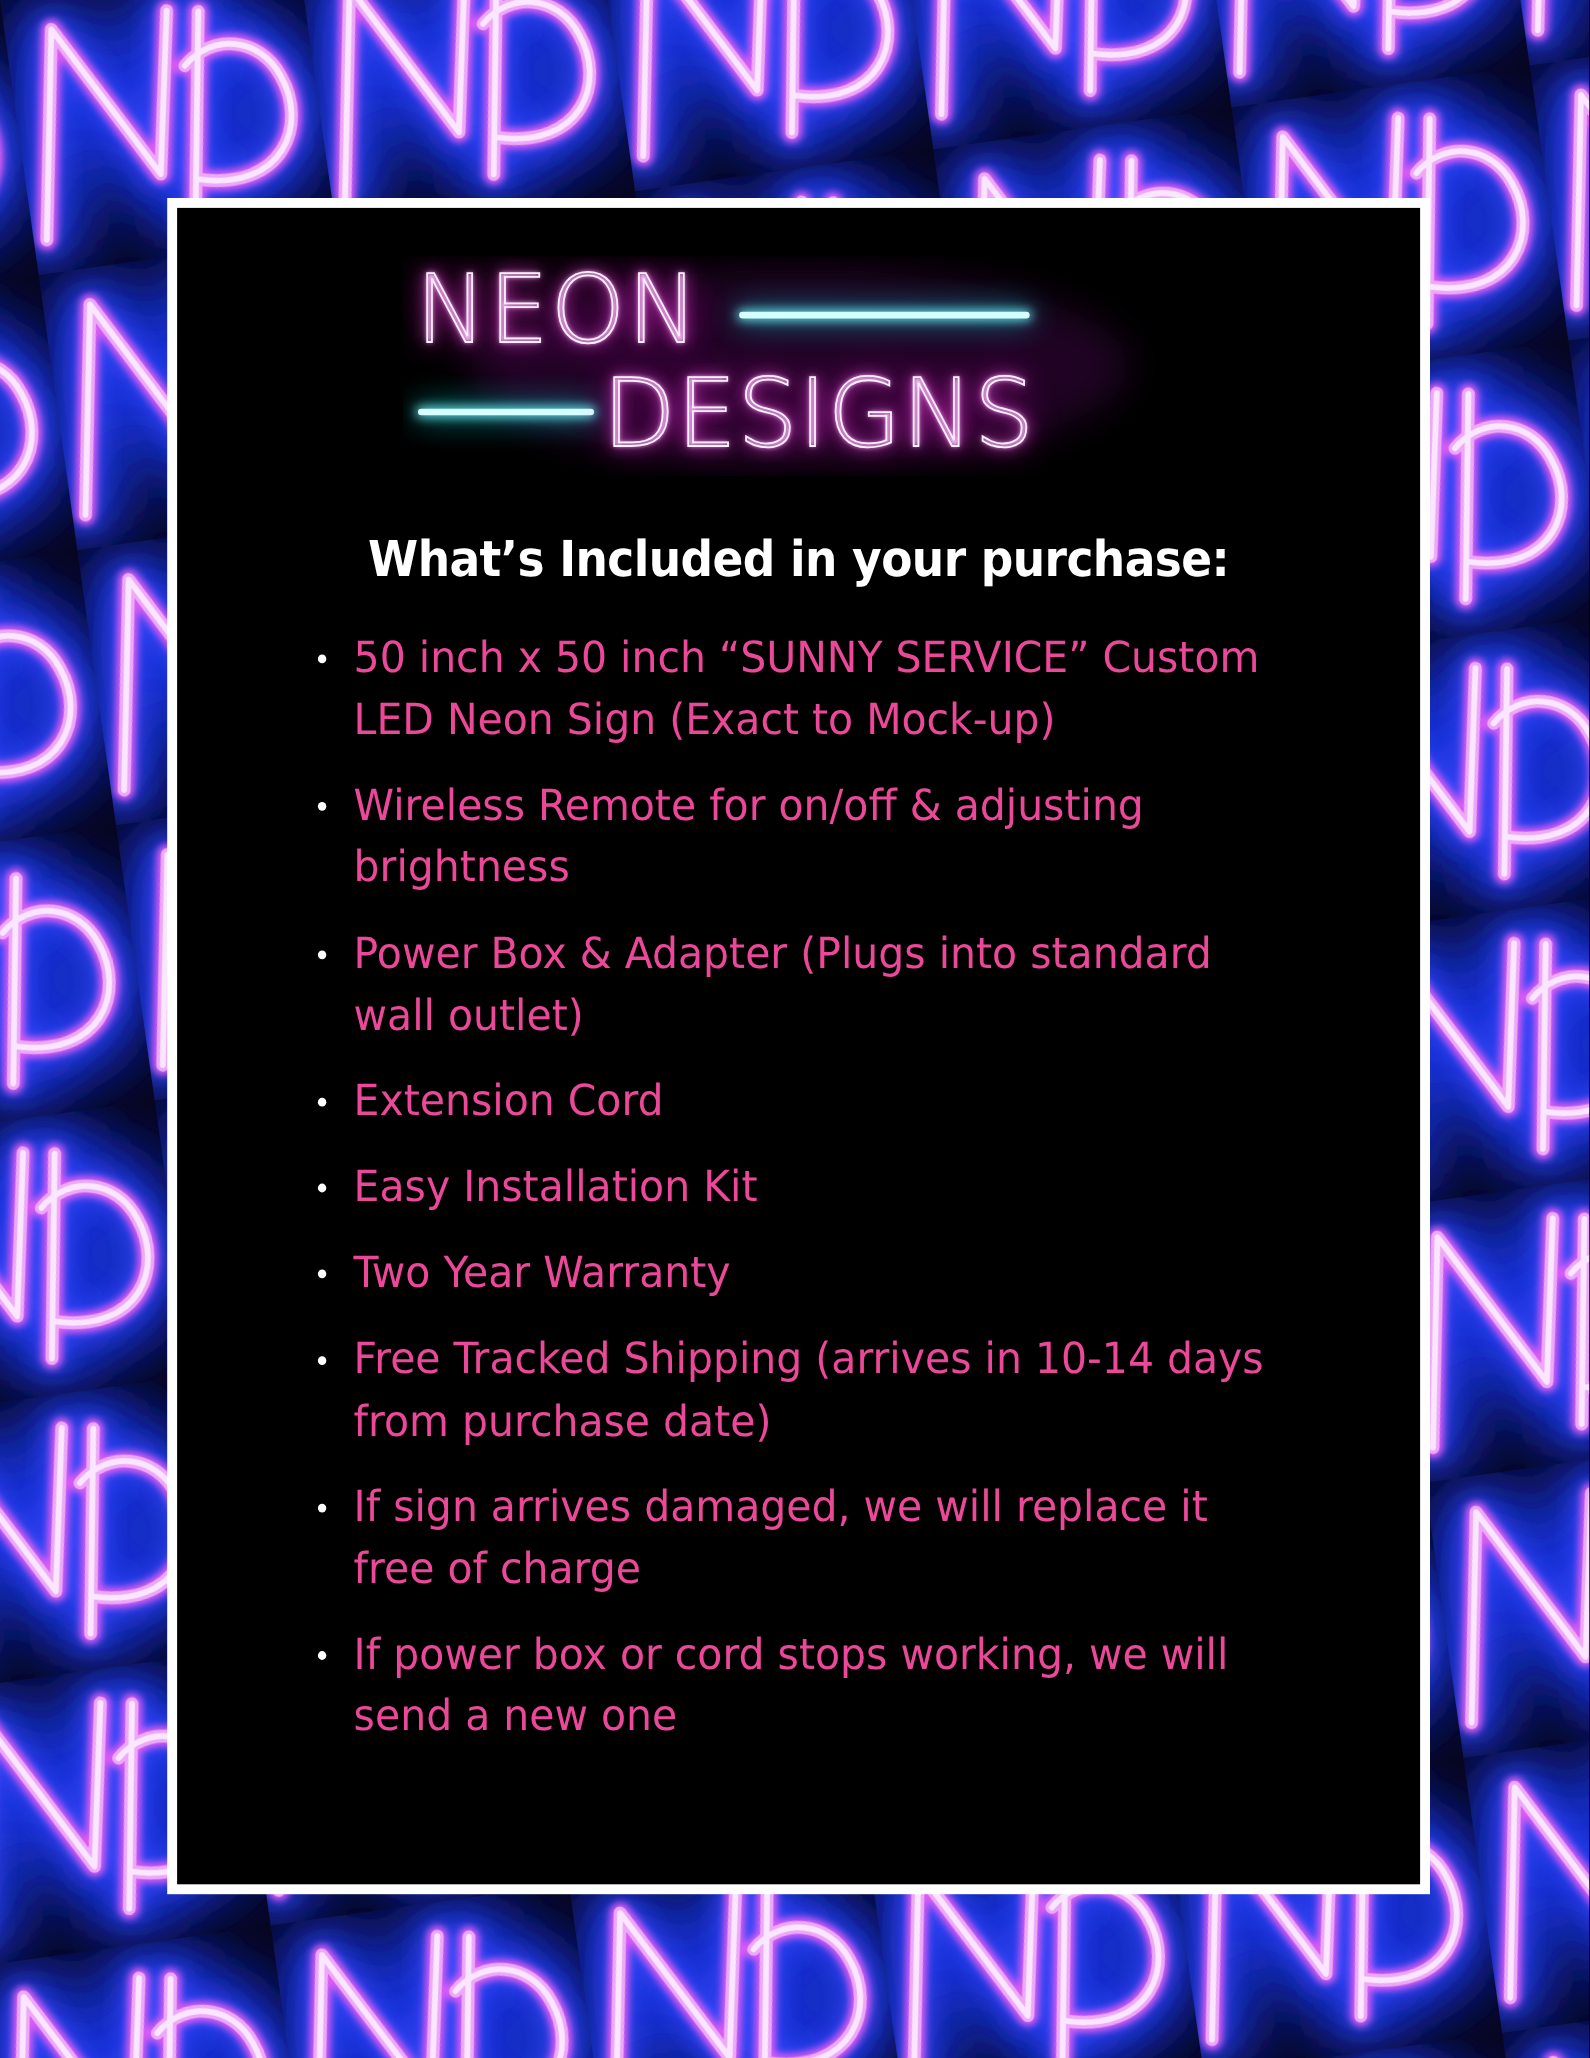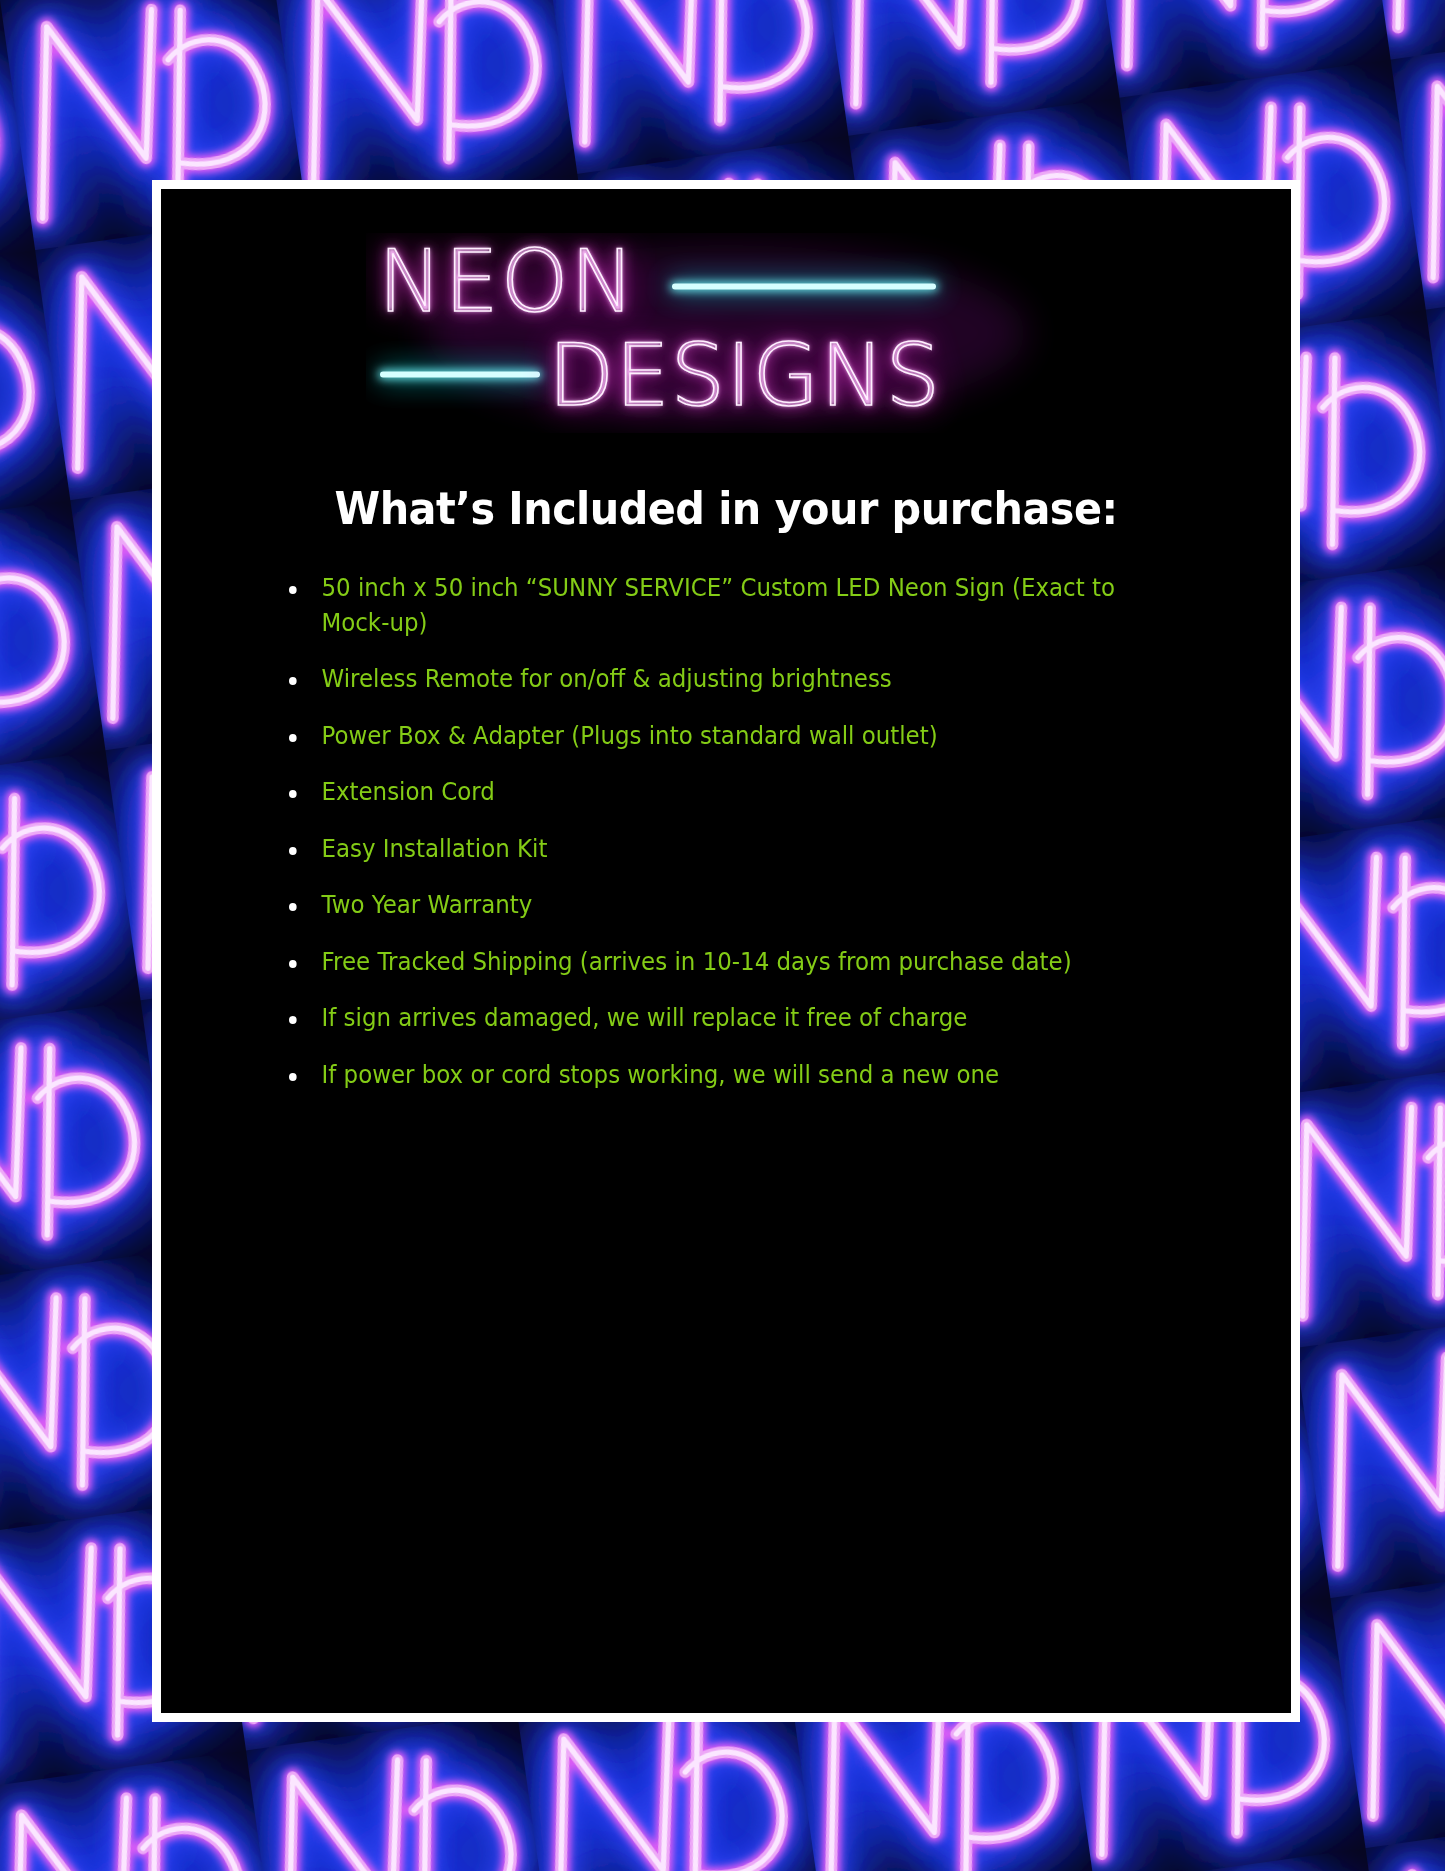--- a/index.html
+++ b/index.html
@@ -83,23 +83,23 @@
 
   
   #bullets {
     position: absolute;
     left: 128px;
     top: 382px;
     width: 905px;
     margin: 0;
     padding: 0;
     list-style: none;
-    color: #84cc16;
+    color: #ec4899;
     font-family: "DejaVu Sans", sans-serif;
-    font-size: 24px;
+    font-size: 39px;
     line-height: 1.44;
   }
   #bullets li {
     position: relative;
     padding-left: 34px;
     margin-bottom: 22px;
     transform: scaleX(0.955);
     transform-origin: left center;
   }
   #bullets li:last-child { margin-bottom: 0; }

